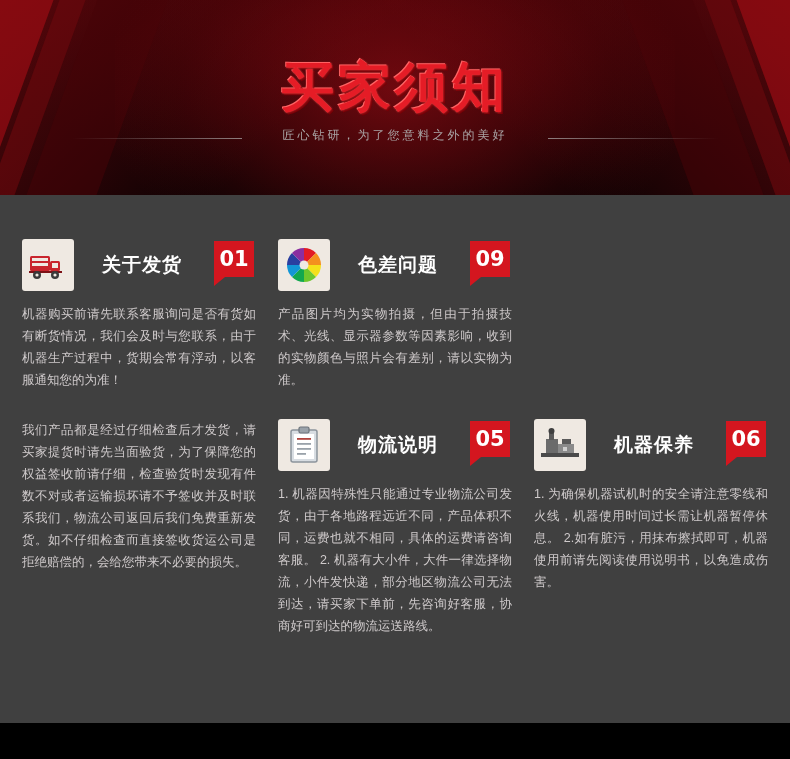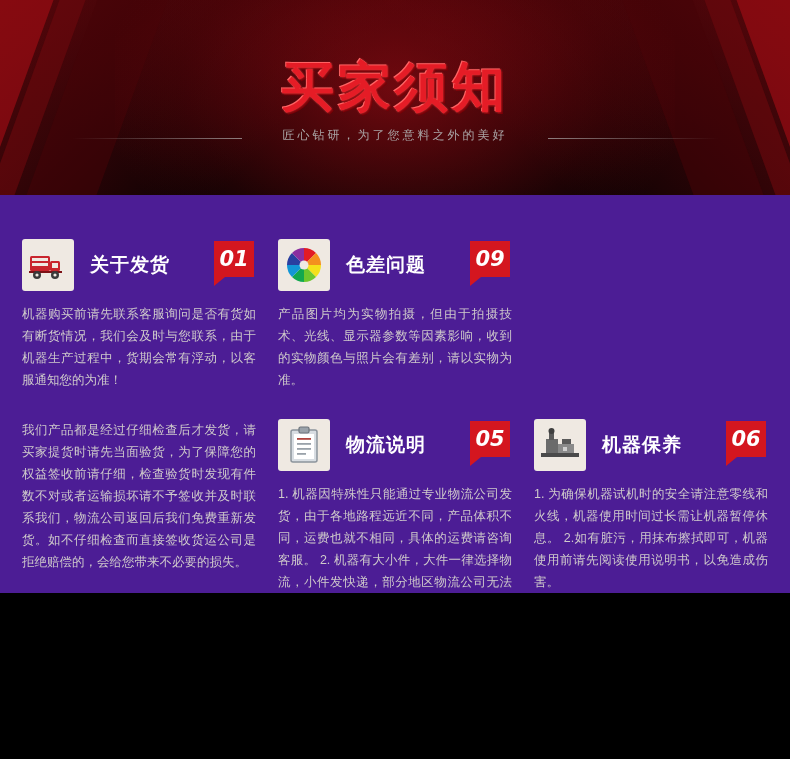--- a/index.html
+++ b/index.html
@@ -6,22 +6,22 @@
     margin: 0;
     padding: 0;
     background: #000;
   }
   body {
     font-family: "Liberation Sans", "DejaVu Sans", sans-serif;
   }
   .page {
     position: relative;
     width: 790px;
-    height: 593px;
-    background: #4c1d95;
+    height: 723px;
+    background: #404040;
     overflow: hidden;
   }
 
   
   .banner {
     position: relative;
     width: 790px;
     height: 195px;
     background:
       linear-gradient(135deg, rgba(150,10,18,0.55) 0%, rgba(0,0,0,0) 42%),
@@ -108,38 +108,37 @@
     height: 52px;
     border-radius: 3px;
     background: #efe9e2;
     display: flex;
     align-items: center;
     justify-content: center;
     overflow: hidden;
     flex: 0 0 auto;
   }
   .card-title {
-    margin-left: 16px;
+    margin-left: 28px;
     font-size: 19px;
     font-weight: bold;
     color: #ffffff;
     letter-spacing: 1px;
     white-space: nowrap;
   }
   .card-num {
     position: absolute;
     right: 2px;
     top: 2px;
     width: 40px;
     height: 36px;
     background: #d4161f;
     color: #fff;
     font-size: 21px;
     font-weight: bold;
-    font-style: italic;
     display: flex;
     align-items: center;
     justify-content: center;
     font-family: "DejaVu Sans", sans-serif;
   }
   .card-num::after {
     content: "";
     position: absolute;
     left: 0;
     top: 36px;

